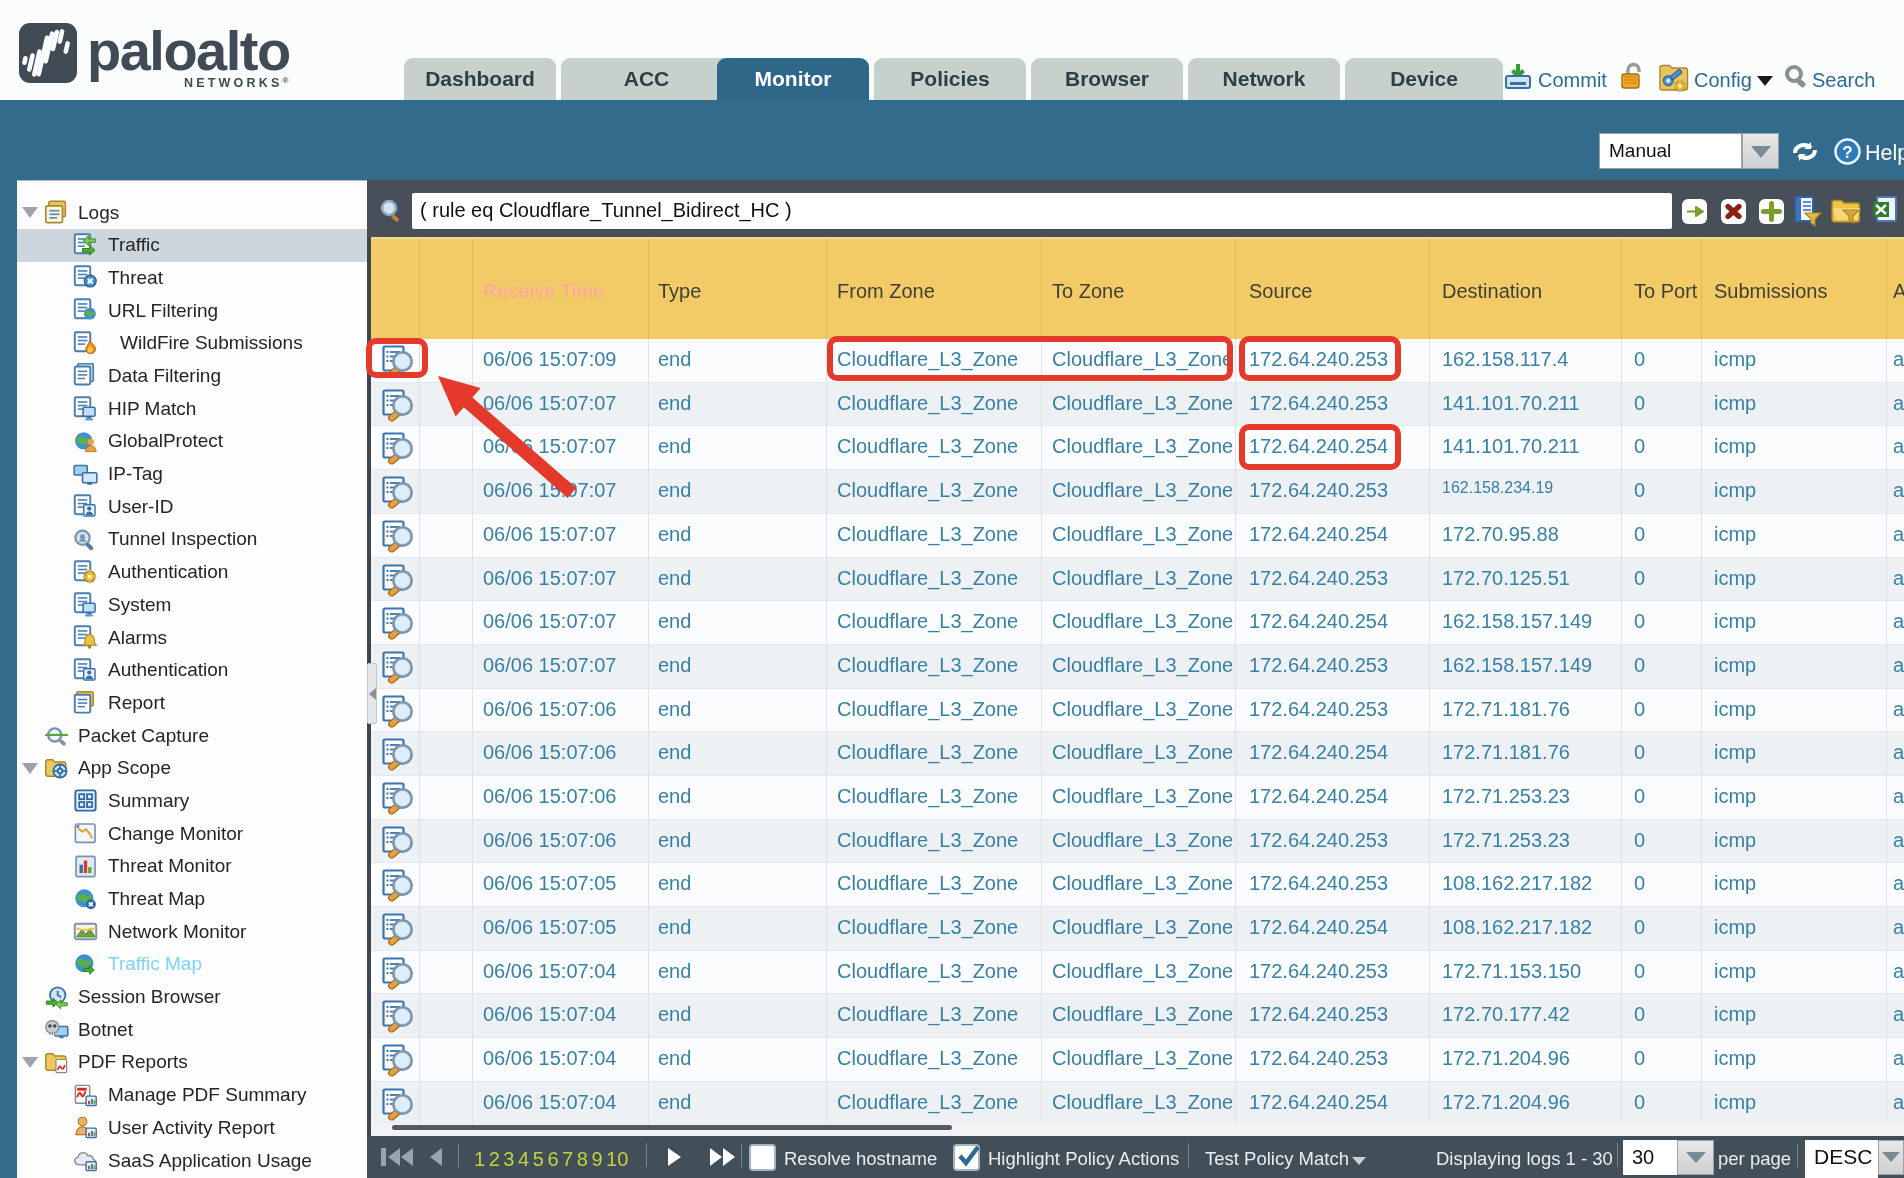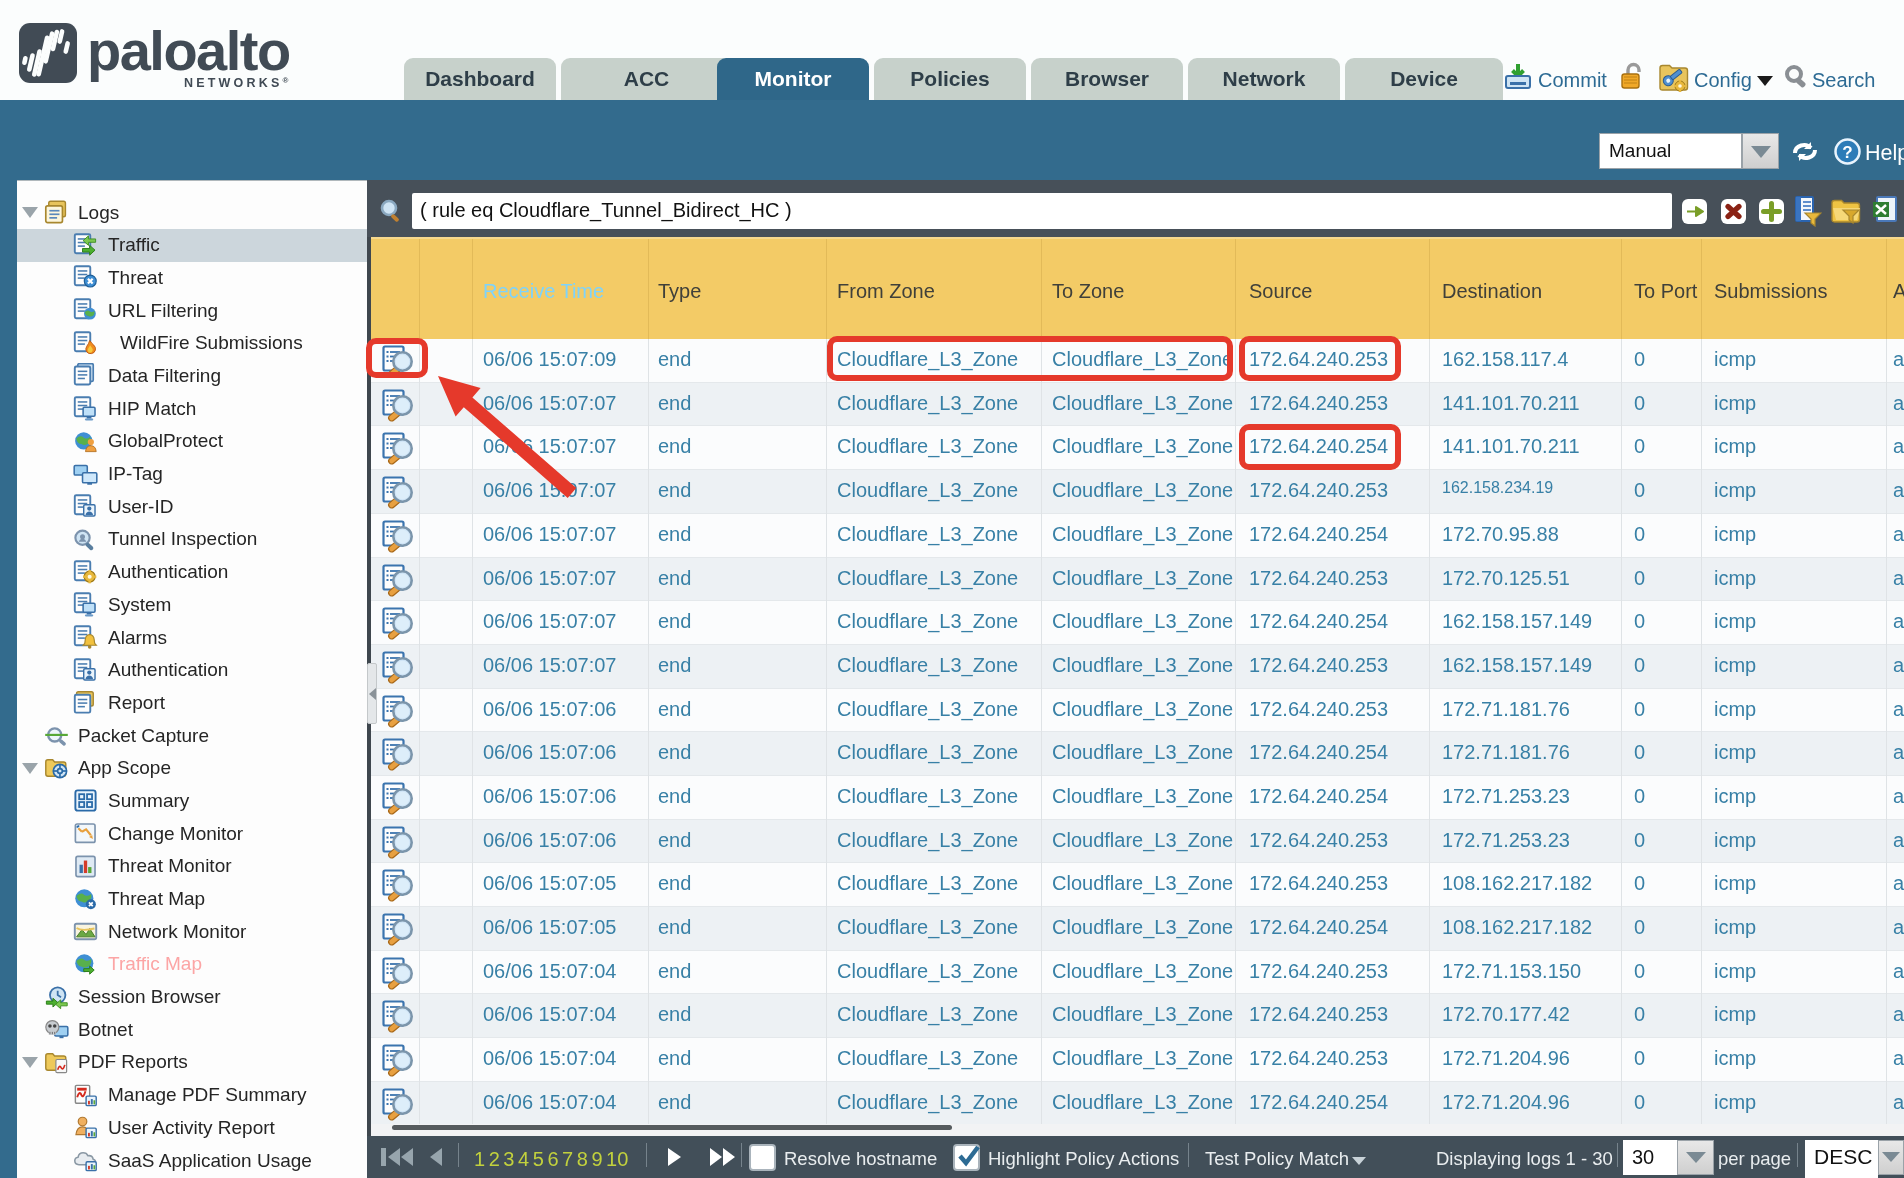--- a/index.html
+++ b/index.html
@@ -331,21 +331,21 @@
       <path d="M3 7.5 q4 3 15 0.5" stroke="#e8c45c" stroke-width="1.6" fill="none"></path>
     </svg></div>
 <div class="abs" style="left:108px;top:920.7px;font-size:19px;color:#252525;white-space:nowrap;">Network Monitor</div>
 <div class="abs" style="left:73px;top:951.9px;"><svg width="25" height="25" viewBox="0 0 21 21">
       <g transform="scale(0.95)">
         <circle cx="10" cy="10" r="8" fill="#3f8fd4"></circle>
         <path d="M3 8 Q7 4 10 7 Q14 9 16 6 Q17 9 15 12 Q11 15 8 13 Q4 13 3 8Z" fill="#58b04c"></path>
       </g>
       <path d="M9 14 h5 v-2.2 l3.8 3.4 -3.8 3.4 V16.4 H9Z" fill="#4caf30" stroke="#2c7d18" stroke-width="0.8"></path>
     </svg></div>
-<div class="abs" style="left:108px;top:953.4px;font-size:19px;color:#fca5a5;white-space:nowrap;">Traffic Map</div>
+<div class="abs" style="left:108px;top:953.4px;font-size:19px;color:#7dd3fc;white-space:nowrap;">Traffic Map</div>
 <div class="abs" style="left:44px;top:984.6px;"><svg width="25" height="25" viewBox="0 0 21 21">
       <circle cx="11.5" cy="8.5" r="6.5" fill="#cfe4f4" stroke="#3a70a8" stroke-width="1.5"></circle>
       <path d="M11.5 4.8 V8.5 l2.8 1.8" stroke="#3a70a8" stroke-width="1.5" fill="none"></path>
       <path d="M2 13.5 h5.5 v-2.4 l4.2 3.7 -4.2 3.7 v-2.4 H2Z" fill="#4caf30" stroke="#2c7d18" stroke-width="0.8"></path>
       <path d="M19.5 17.5 h-5.5 v2.4 l-4.2 -3.7 4.2 -3.7 v2.4 h5.5Z" fill="#7cc94f" stroke="#3f8f24" stroke-width="0.8"></path>
     </svg></div>
 <div class="abs" style="left:78px;top:986.1px;font-size:19px;color:#252525;white-space:nowrap;">Session Browser</div>
 <div class="abs" style="left:44px;top:1017.2px;"><svg width="25" height="25" viewBox="0 0 21 21">
       <rect x="9" y="8" width="11" height="8" rx="1" fill="#9fd0f2" stroke="#3a70a8" stroke-width="1.3"></rect>
       <rect x="13" y="16" width="3.4" height="1.8" fill="#3a70a8"></rect>
@@ -424,21 +424,21 @@
 <path d="M2 12 h27 l-3 12 h-21Z" fill="#f6d878"></path>
 <path d="M12 14 h16 l-6 6 v7 l-4 -3 v-4Z" fill="#d8a82c" stroke="#a8872e" stroke-width="1.2"></path>
 </svg>
 <svg class="abs" style="left:1872px;top:196px;" width="25" height="31" viewBox="0 0 25 31">
 <rect x="5" y="1" width="19" height="24" rx="1" fill="#eef4fa" stroke="#4a78b8" stroke-width="2"></rect>
 <rect x="1" y="6" width="16" height="15" fill="#2e7d32"></rect>
 <path d="M4 9 l10 9 M14 9 l-10 9" stroke="#fff" stroke-width="2.4"></path>
 </svg>
 <div class="abs" style="left:371px;top:237px;width:1533px;height:102px;background:#f3cb66;border-top:2px solid #f6d88e;"></div>
 <div class="abs" style="left:472px;top:239px;width:1px;height:100px;background:#e2ba58;"></div>
-<div class="abs" style="left:483px;top:280px;font-size:20px;color:#7dd3fc;white-space:nowrap;">Receive Time</div>
+<div class="abs" style="left:483px;top:280px;font-size:20px;color:#fca5a5;white-space:nowrap;">Receive Time</div>
 <div class="abs" style="left:648px;top:239px;width:1px;height:100px;background:#e2ba58;"></div>
 <div class="abs" style="left:658px;top:280px;font-size:20px;color:#40403a;white-space:nowrap;">Type</div>
 <div class="abs" style="left:826px;top:239px;width:1px;height:100px;background:#e2ba58;"></div>
 <div class="abs" style="left:837px;top:280px;font-size:20px;color:#40403a;white-space:nowrap;">From Zone</div>
 <div class="abs" style="left:1041px;top:239px;width:1px;height:100px;background:#e2ba58;"></div>
 <div class="abs" style="left:1052px;top:280px;font-size:20px;color:#40403a;white-space:nowrap;">To Zone</div>
 <div class="abs" style="left:1235px;top:239px;width:1px;height:100px;background:#e2ba58;"></div>
 <div class="abs" style="left:1249px;top:280px;font-size:20px;color:#40403a;white-space:nowrap;">Source</div>
 <div class="abs" style="left:1429px;top:239px;width:1px;height:100px;background:#e2ba58;"></div>
 <div class="abs" style="left:1442px;top:280px;font-size:20px;color:#40403a;white-space:nowrap;">Destination</div>

